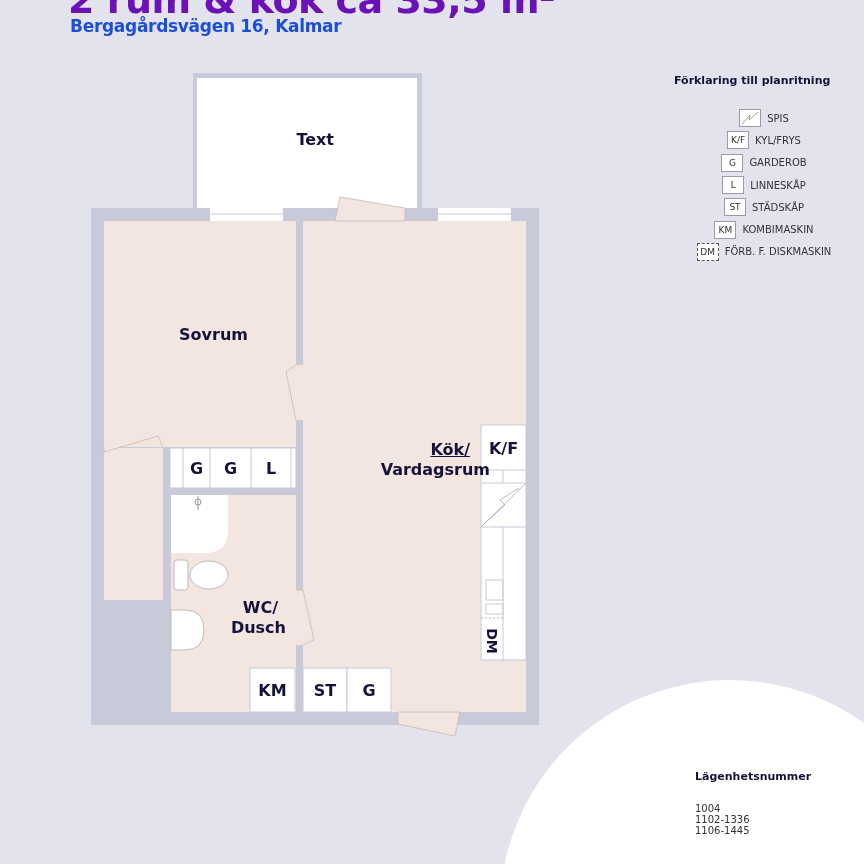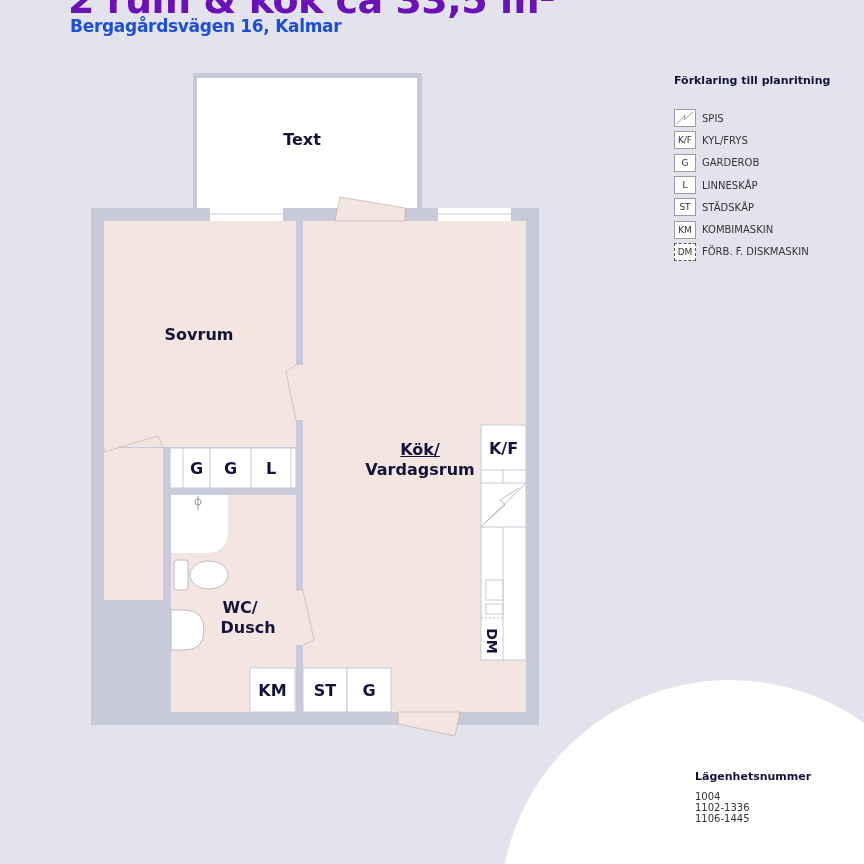--- a/index.html
+++ b/index.html
@@ -16,48 +16,48 @@
     white-space: nowrap; letter-spacing: -0.5px;
   }
   .subtitle {
     position: absolute; left: 70px; top: 16px;
     font-size: 17px; font-weight: bold; color: #1d4ed8;
     white-space: nowrap; letter-spacing: -0.3px;
   }
   .plan { position: absolute; left: 0; top: 0; }
   .room-label {
     position: absolute; font-weight: bold; font-size: 16px; color: #14123a;
-    text-align: center; line-height: 20px; white-space: nowrap;
+    text-align: right; line-height: 20px; white-space: nowrap;
   }
   .fix-label {
     position: absolute; font-weight: bold; font-size: 16px; color: #14123a;
     display: flex; align-items: center; justify-content: center;
   }
   .legend {
     position: absolute; left: 674px; top: 74px; width: 180px;
   }
   .legend-title {
     font-size: 11px; font-weight: bold; color: #14123a; margin-bottom: 20px; white-space: nowrap;
   }
-  .legend-item { display: flex; align-items: center; height: 22.3px; }
+  .legend-item { display: flex; align-items: center; height: 22.3px; justify-content: center; }
   .legend-box {
     width: 22px; height: 18px; border: 1px solid #9a9aa8; background: #fff;
     font-size: 9px; color: #333; display: flex; align-items: center; justify-content: center;
     margin-right: 6px; flex-shrink: 0;
   }
   .legend-box.dashed { border: 1px dashed #555; }
   .legend-label { font-size: 10px; color: #333; white-space: nowrap; }
   .circle {
     position: absolute; left: 500px; top: 680px; width: 460px; height: 460px;
     border-radius: 50%; background: #ffffff;
   }
   .apt {
     position: absolute; left: 695px; top: 770px;
   }
-  .apt-title { font-size: 11px; font-weight: bold; color: #14123a; margin-bottom: 8px; white-space: nowrap; }
+  .apt-title { font-size: 11px; font-weight: bold; color: #14123a; margin-bottom: 20px; white-space: nowrap; }
   .apt-num { font-size: 10px; color: #333; line-height: 11px; }
 </style>
 </head>
 <body>
 
 <div class="title">2 rum &amp; kök ca 33,5 m²</div>
 <div class="subtitle">Bergagårdsvägen 16, Kalmar</div>
 
 <svg class="plan" width="864" height="864" viewBox="0 0 864 864" xmlns="http://www.w3.org/2000/svg">
 

